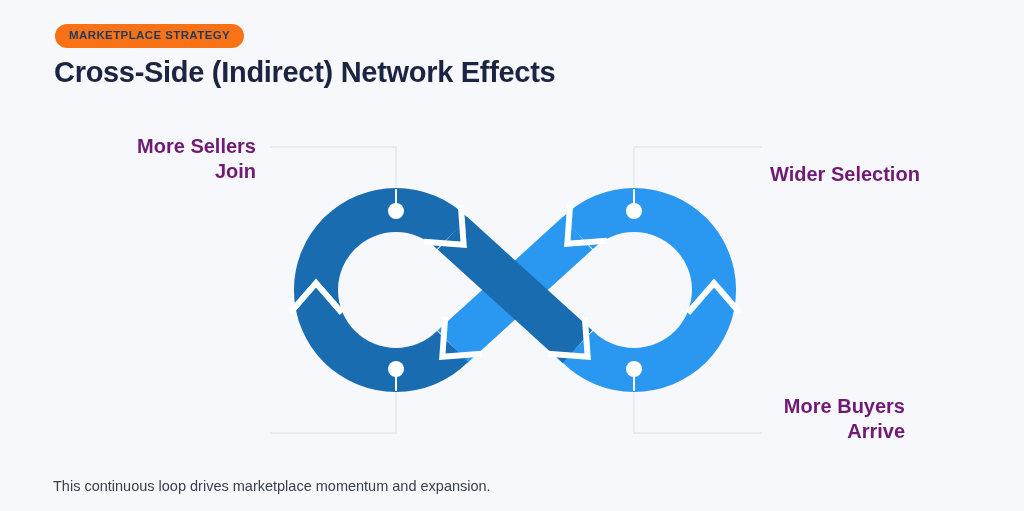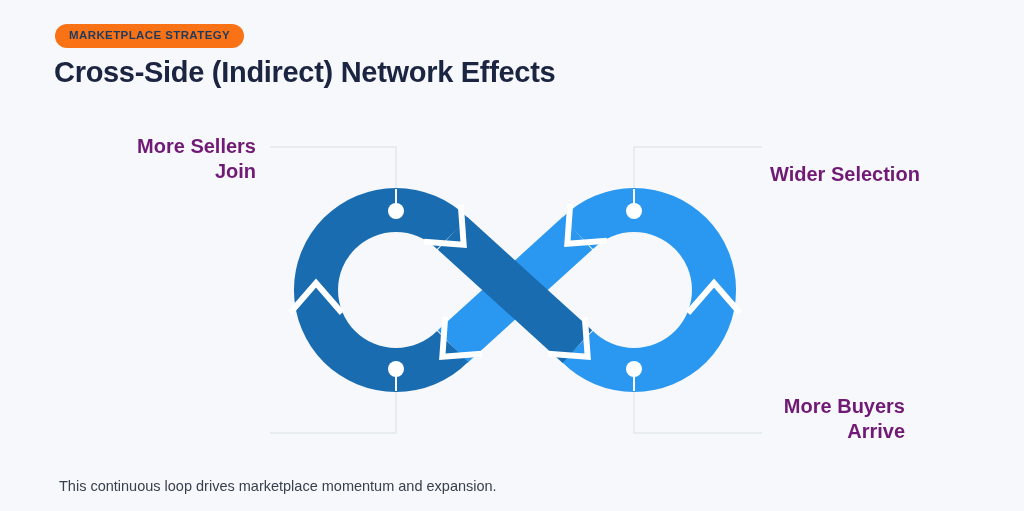--- a/index.html
+++ b/index.html
@@ -28,21 +28,21 @@
     position:absolute;
     font-size:20px;font-weight:700;color:#701a75;
     line-height:25px;
   }
   .lbl-tl{left:116px;top:134px;width:140px;text-align:right;}
   .lbl-tr{left:770px;top:134px;white-space:nowrap;text-align:left;margin-top:28px;}
   .lbl-bl{left:96px;top:394px;width:160px;text-align:right;}
   .lbl-br{left:770px;top:394px;width:135px;text-align:right;}
   .footer{
     position:absolute;left:53px;top:478px;
-    font-size:14.5px;color:#39404e;margin-left:6px;
+    font-size:14.5px;color:#39404e;
   }
   svg.diagram{position:absolute;left:0;top:0;}
 </style>
 </head>
 <body>
 
 <div class="canvas">
 
   <div class="badge">MARKETPLACE STRATEGY</div>
 

